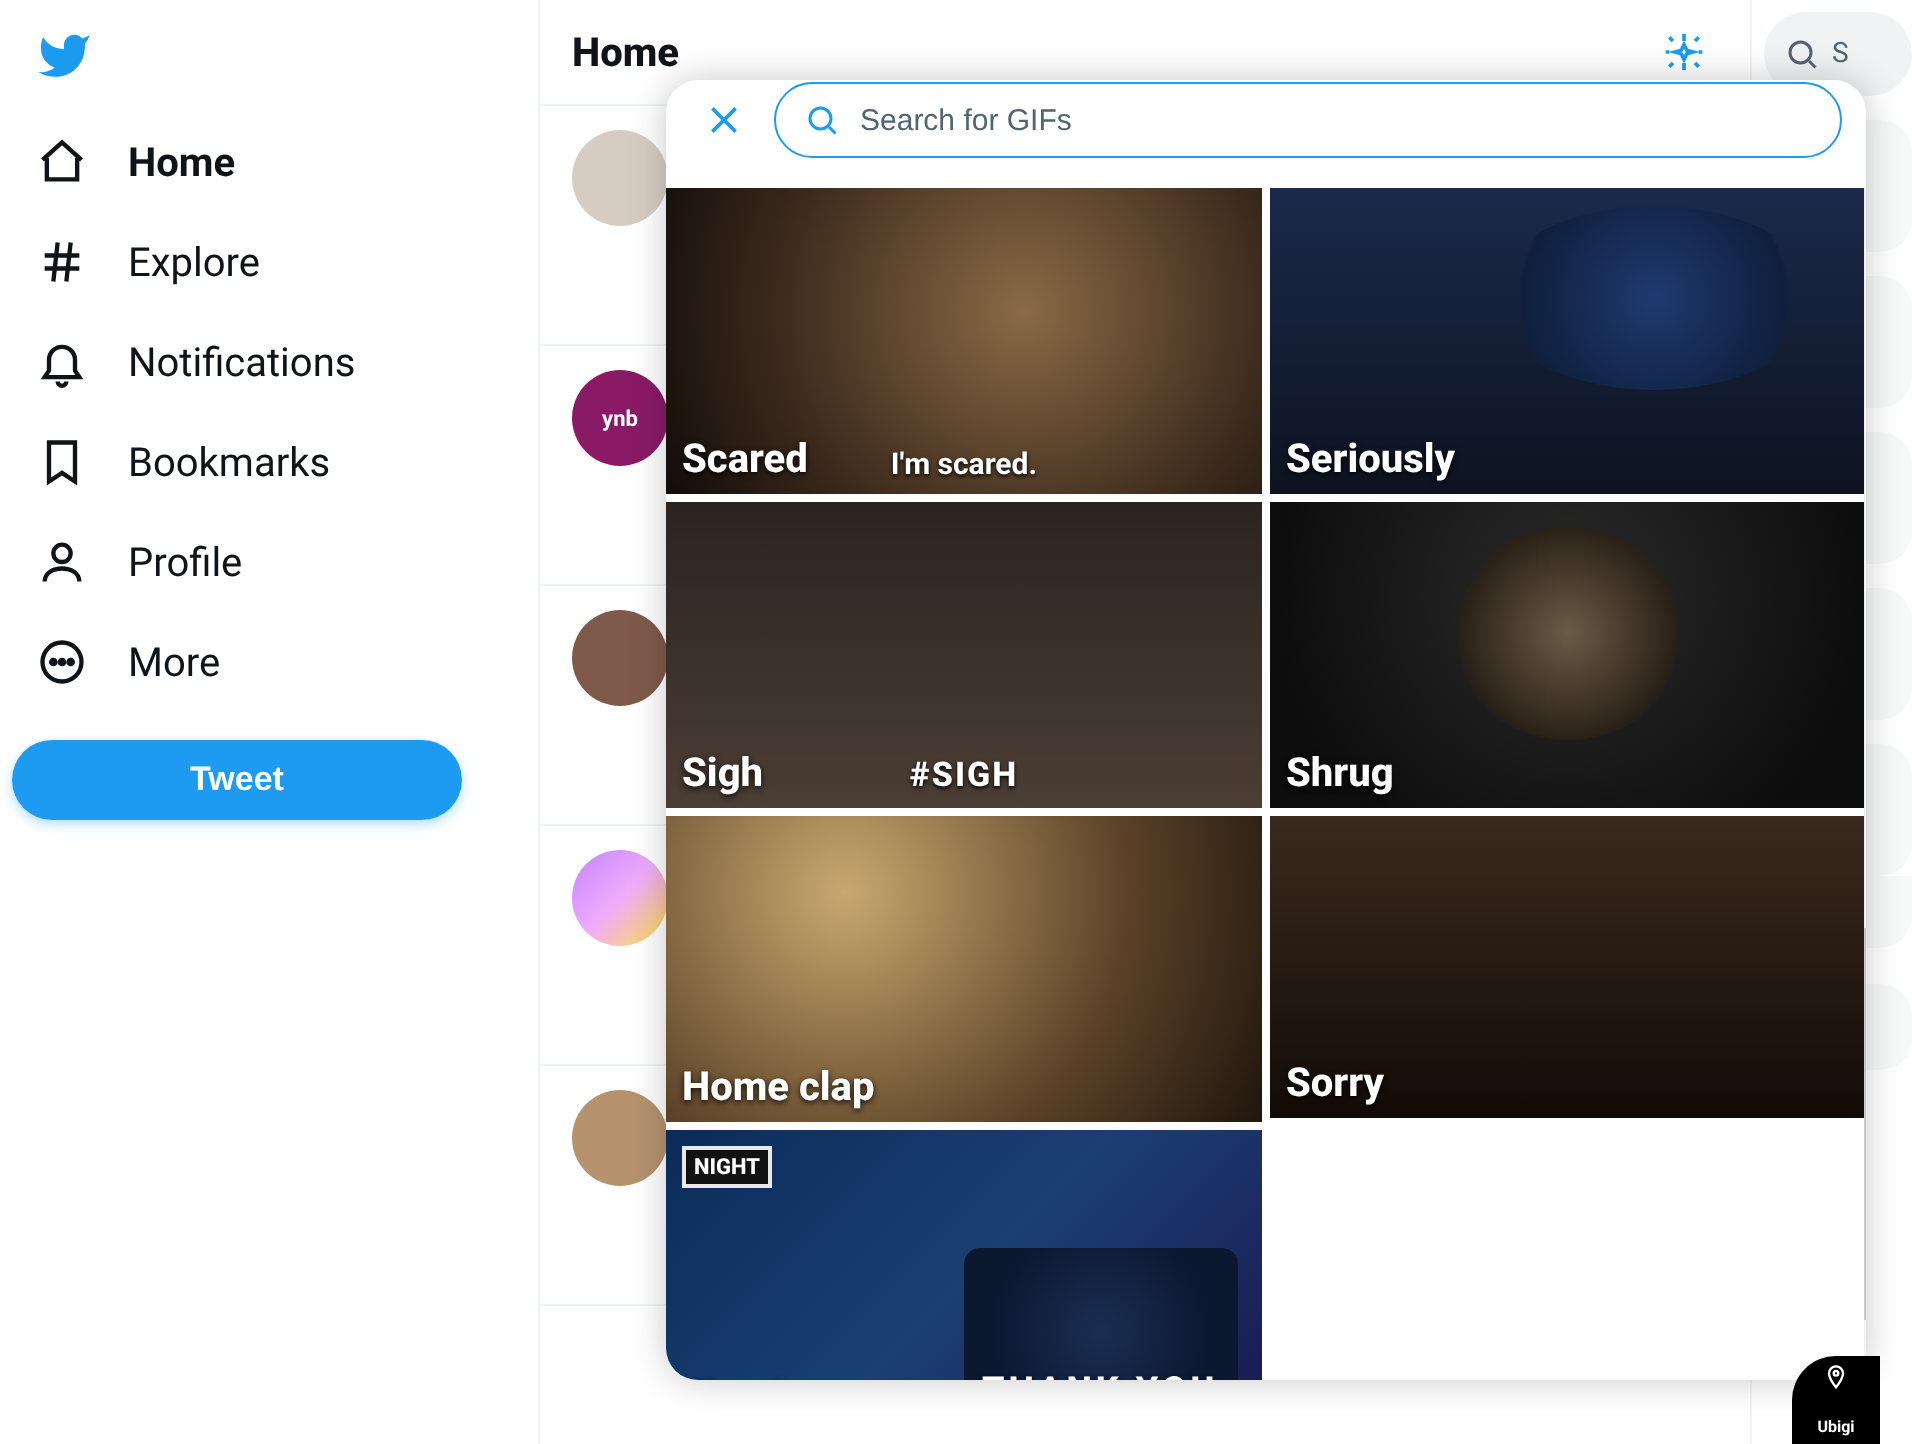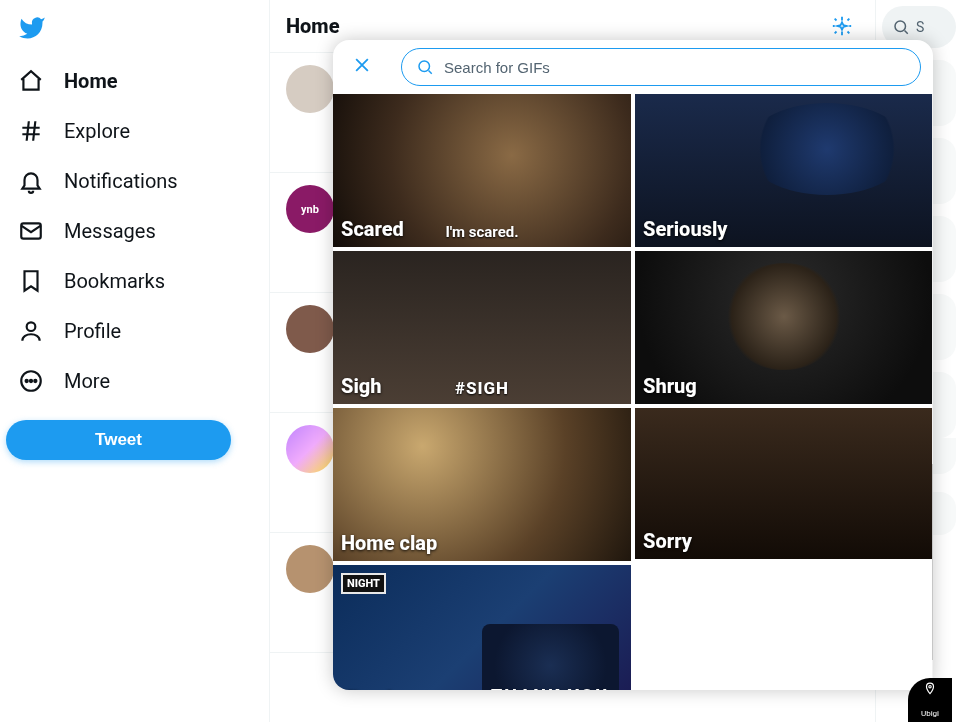--- a/index.html
+++ b/index.html
@@ -39,21 +39,21 @@
   .trend-block { margin-top:12px; background:#f7f9f9; border-radius:16px; padding:10px 12px; font-size:13px; color:#536471; }
   .trend-block .meta { font-size:12px; }
   .trend-block .name { color:#0f1419; font-weight:700; font-size:15px; }
   .trend-block .sub { font-size:12px; }
   .show-more { color:#1d9bf0; font-size:14px; padding:10px 12px; background:#f7f9f9; border-radius:0 0 16px 16px; }
   .who-to { margin-top:18px; background:#f7f9f9; border-radius:16px; padding:10px 12px; font-weight:800; font-size:19px; }
 
   
   .modal-backdrop { position:absolute; inset:0; background:rgba(0,0,0,0); }
   .modal { position:absolute; left:333px; top:40px; width:600px; height:650px; background:#fff; border-radius:16px; box-shadow: 0 0 18px rgba(0,0,0,.22); display:flex; flex-direction:column; overflow:hidden; }
-  .modal-header { display:flex; gap:22px; padding:8px 12px 22px 12px; height:54px; }
+  .modal-header { display:flex; align-items:center; gap:8px; padding:8px 12px 22px 12px; height:54px; }
   .close-btn { width:34px; height:34px; border-radius:50%; display:flex; align-items:center; justify-content:center; cursor:pointer; }
   .close-btn svg { width:20px; height:20px; stroke:#1d9bf0; stroke-width:2.2; fill:none; }
   .gif-search { flex:1; display:flex; align-items:center; gap:10px; height:38px; border:1px solid #1d9bf0; border-radius:9999px; padding:0 14px; }
   .gif-search svg { width:18px; height:18px; stroke:#1d9bf0; fill:none; stroke-width:2; }
   .gif-search input { flex:1; border:none; outline:none; font-size:15px; color:#0f1419; background:transparent; }
   .gif-search input::placeholder { color:#536471; }
   .gif-grid { flex:1; overflow:hidden; display:grid; grid-template-columns:1fr 1fr; gap:4px; padding:0; background:#fff; }
   .gif-tile { position:relative; height:153px; background:#444; background-size:cover; background-position:center; cursor:pointer; }
   .gif-label { position:absolute; left:8px; bottom:6px; color:#fff; font-weight:800; font-size:20px; text-shadow:0 1px 3px rgba(0,0,0,.85); }
   .gif-grid .gif-tile:nth-last-child(-n+2){ height:151px; }
@@ -71,21 +71,21 @@
   .tile-thankyou::before{content:"";position:absolute;right:4%;bottom:6%;width:46%;height:55%;background:radial-gradient(circle,#1a2e53 0%,#0c1730 70%);border-radius:8px;}
   .scared-caption{position:absolute;left:50%;bottom:6px;transform:translateX(-50%);color:#fff;font-weight:700;font-size:15px;text-shadow:0 1px 2px #000;}
   .sigh-caption{position:absolute;left:50%;bottom:6px;transform:translateX(-50%);color:#fff;font-weight:800;font-size:17px;letter-spacing:1px;text-shadow:0 1px 2px #000;}
   .thankyou-caption{position:absolute;left:53%;bottom:10px;color:#fff;font-weight:800;font-size:18px;letter-spacing:2px;text-shadow:0 1px 2px #000;}
   .night-badge{position:absolute;left:8px;top:8px;background:#111;color:#fff;font-size:11px;font-weight:800;padding:2px 4px;border:2px solid #e8e8e8;}
 
   
   .modal-scroll { position:absolute; right:-15px; top:54px; bottom:0; width:16px; background:#f1f1f1; display:flex; flex-direction:column; align-items:center; justify-content:flex-end; }
   .modal-scroll .thumb{width:100%;flex:0 0 220px;background:#c6c6c6;margin-top:auto;margin-bottom:auto;position:absolute;top:370px;bottom:30px;}
   
-  .ubigi{position:absolute;right:4px;bottom:0;width:44px;height:44px;background:#000;border-top-left-radius:22px;display:flex;flex-direction:column;align-items:center;justify-content:center;color:#fff;font-size:8px;gap:13px;}
+  .ubigi{position:absolute;right:16px;bottom:0;width:44px;height:44px;background:#000;border-top-left-radius:22px;display:flex;flex-direction:column;align-items:center;justify-content:center;color:#fff;font-size:8px;gap:13px;font-weight:bold;}
   .ubigi svg{width:14px;height:14px;stroke:#fff;fill:none;stroke-width:2;}
 </style>
 </head>
 <body>
 
 <div class="app">
 
   <nav class="nav">
     <div class="logo">
       <svg viewBox="0 0 24 24">
@@ -105,27 +105,20 @@
           <path d="M4 9h16M4 15h16M10 3 8 21M16 3l-2 18"></path>
         </svg>
       <span class="nav-label">Explore</span>
     </div>
     <div class="nav-item">
       <svg class="nav-icon" viewBox="0 0 24 24">
           <path d="M18 16v-5a6 6 0 1 0-12 0v5l-2 3h16z"></path>
           <path d="M10 21a2 2 0 0 0 4 0"></path>
         </svg>
       <span class="nav-label">Notifications</span>
-    </div>
-    <div class="nav-item">
-      <svg class="nav-icon" viewBox="0 0 24 24">
-          <rect x="3" y="5" width="18" height="14" rx="2"></rect>
-          <path d="m3 7 9 6 9-6"></path>
-        </svg>
-      <span class="nav-label">Messages</span>
     </div>
     <div class="nav-item">
       <svg class="nav-icon" viewBox="0 0 24 24">
           <path d="M6 3h12v18l-6-4-6 4z"></path>
         </svg>
       <span class="nav-label">Bookmarks</span>
     </div>
     <div class="nav-item">
       <svg class="nav-icon" viewBox="0 0 24 24">
           <circle cx="12" cy="8" r="4"></circle>

